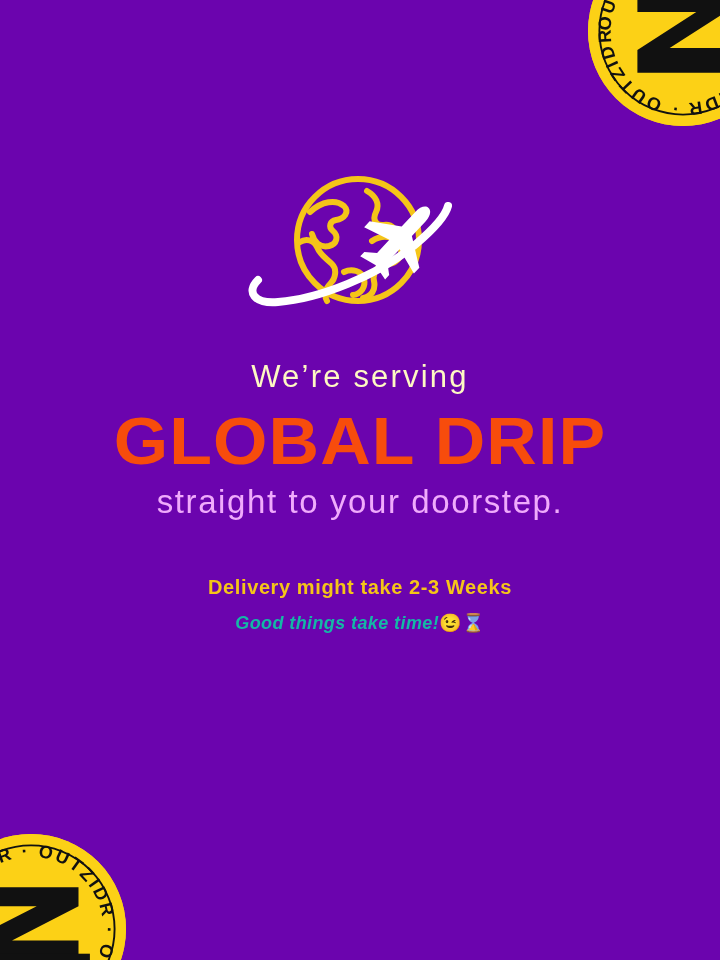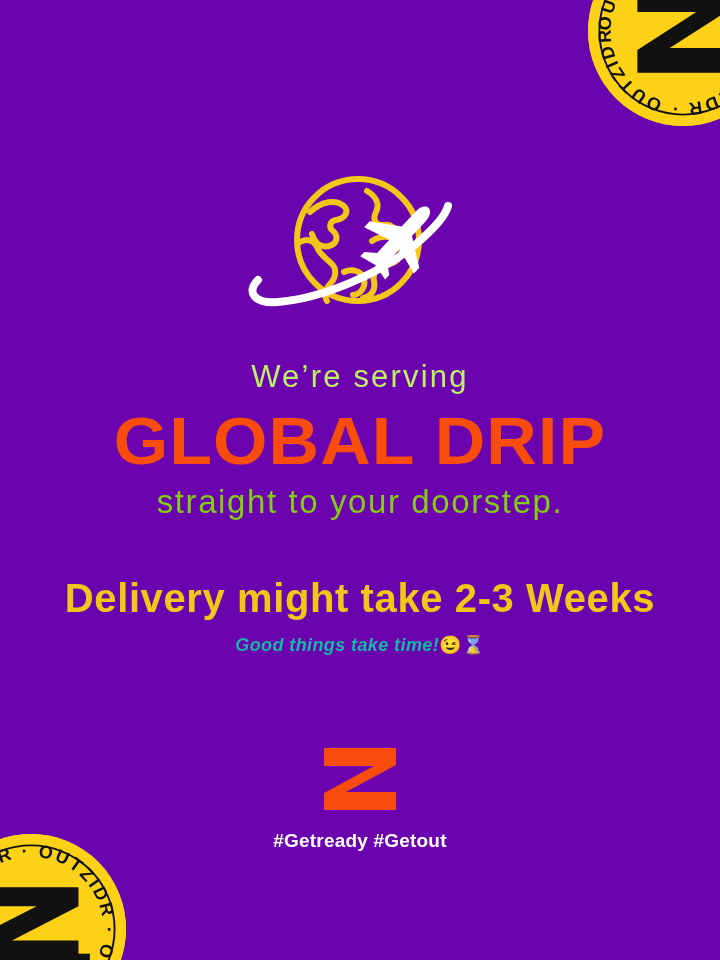--- a/index.html
+++ b/index.html
@@ -52,48 +52,48 @@
   .copy {
     position: absolute;
     left: 0;
     right: 0;
     top: 360px;
     text-align: center;
     padding: 0 24px;
     box-sizing: border-box;
   }
   .line-serving {
-    color: #bef264;
+    color: #fef9c3;
     font-size: 31px;
     font-weight: 300;
     letter-spacing: 2.2px;
     line-height: 1.1;
     margin: 0;
   }
   .line-headline {
     color: #F74C0C;
     font-size: 66px;
     font-weight: 700;
     letter-spacing: 1px;
     line-height: 1.0;
     margin: 14px 0 10px 0;
     transform: scaleX(1.06);
     white-space: nowrap;
   }
   .line-doorstep {
-    color: #84cc16;
+    color: #f0abfc;
     font-size: 33px;
     font-weight: 300;
     letter-spacing: 1.6px;
     line-height: 1.1;
     margin: 0;
   }
   .line-delivery {
     color: #F5C518;
-    font-size: 40px;
+    font-size: 20px;
     font-weight: 700;
     letter-spacing: 0.6px;
     line-height: 1.1;
     margin: 56px 0 0 0;
   }
   .line-note {
     color: #14b8a6;
     font-size: 18px;
     font-weight: 700;
     font-style: italic;
@@ -158,28 +158,20 @@
   <div class="copy">
     <p class="line-serving">We’re serving</p>
     <p class="line-headline">GLOBAL DRIP</p>
     <p class="line-doorstep">straight to your doorstep.</p>
     <p class="line-delivery">Delivery might take 2-3 Weeks</p>
     <p class="line-note">
       <span>Good things take time!</span><span class="emoji">😉</span><span class="emoji">⌛</span>
     </p>
   </div>
 
-  <div class="footer">
-    <span class="logo-z">
-      <svg width="80" height="62" viewBox="0 0 80 62" aria-hidden="true">
-        <path d="M4 0 H76 V17 L26 44 H76 V62 H4 V45 L54 18 H4 Z" fill="#F74C0C"></path>
-      </svg>
-    </span>
-    <div class="hashtags">#Getready #Getout</div>
-  </div>
 
   <div class="badge badge-top">
     <svg viewBox="0 0 200 200" aria-hidden="true">
       <defs>
         <path id="rimTop" d="M100,100 m-76,0 a76,76 0 1,1 152,0 a76,76 0 1,1 -152,0"></path>
       </defs>
       <circle cx="100" cy="100" r="100" fill="#FCD116"></circle>
       <circle cx="100" cy="100" r="88" fill="none" stroke="#111111" stroke-width="2"></circle>
       <text font-family="'Liberation Sans', sans-serif" font-size="19" font-weight="700" letter-spacing="2.5" fill="#111111">
         <textPath href="#rimTop" startOffset="0%">OUTZIDR · OUTZIDR · OUTZIDR · OUTZIDR ·</textPath>

